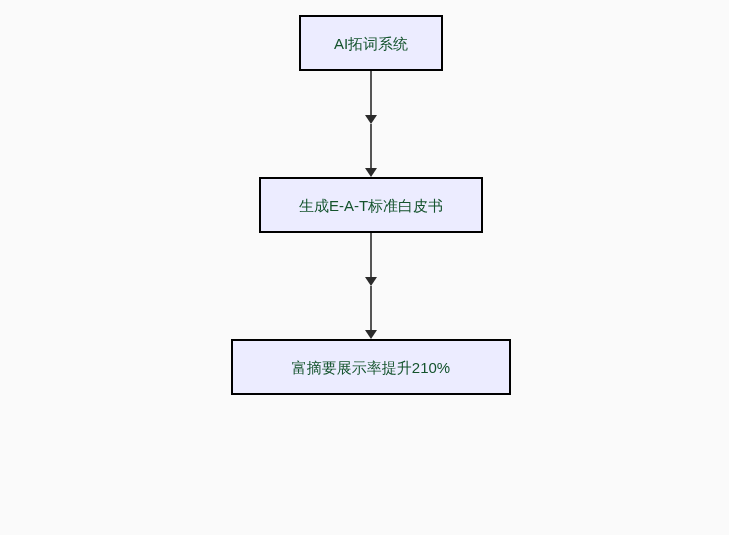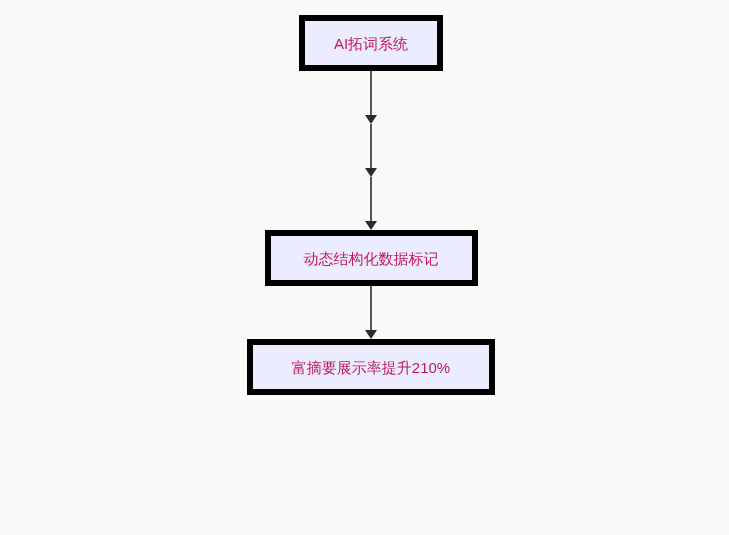--- a/index.html
+++ b/index.html
@@ -20,36 +20,36 @@
     top: 15px;
     transform: translateX(-50%);
     display: flex;
     flex-direction: column;
     align-items: center;
   }
   .flow-node {
     box-sizing: border-box;
     height: 56px;
     background: #ececff;
-    border: 6px solid #000000;
+    border: 2px solid #000000;
     display: flex;
     align-items: center;
     justify-content: center;
-    color: #be185d;
+    color: #14532d;
     font-size: 15px;
     line-height: 1;
     white-space: nowrap;
     text-align: center;
   }
   
   .flow-node.n0 { width: 144px; }
   .flow-node.n1 { width: 193px; }
   .flow-node.n2 { width: 224px; }
   .flow-node.n3 { width: 213px; }
-  .flow-node.n4 { width: 248px; }
+  .flow-node.n4 { width: 280px; }
   .flow-arrow {
     position: relative;
     width: 14px;
     height: 53px;
     flex: 0 0 auto;
   }
   .flow-arrow .shaft {
     position: absolute;
     left: 50%;
     transform: translateX(-50%);
@@ -83,29 +83,29 @@
     <div class="shaft"></div>
     <div class="head"></div>
   </div>
 
 
   <div class="flow-arrow">
     <div class="shaft"></div>
     <div class="head"></div>
   </div>
 
+  <div class="flow-node n2">
+    <span>生成E-A-T标准白皮书</span>
+  </div>
 
   <div class="flow-arrow">
     <div class="shaft"></div>
     <div class="head"></div>
   </div>
 
-  <div class="flow-node n3">
-    <span>动态结构化数据标记</span>
-  </div>
 
   <div class="flow-arrow">
     <div class="shaft"></div>
     <div class="head"></div>
   </div>
 
   <div class="flow-node n4">
     <span>富摘要展示率提升210%</span>
   </div>
 

